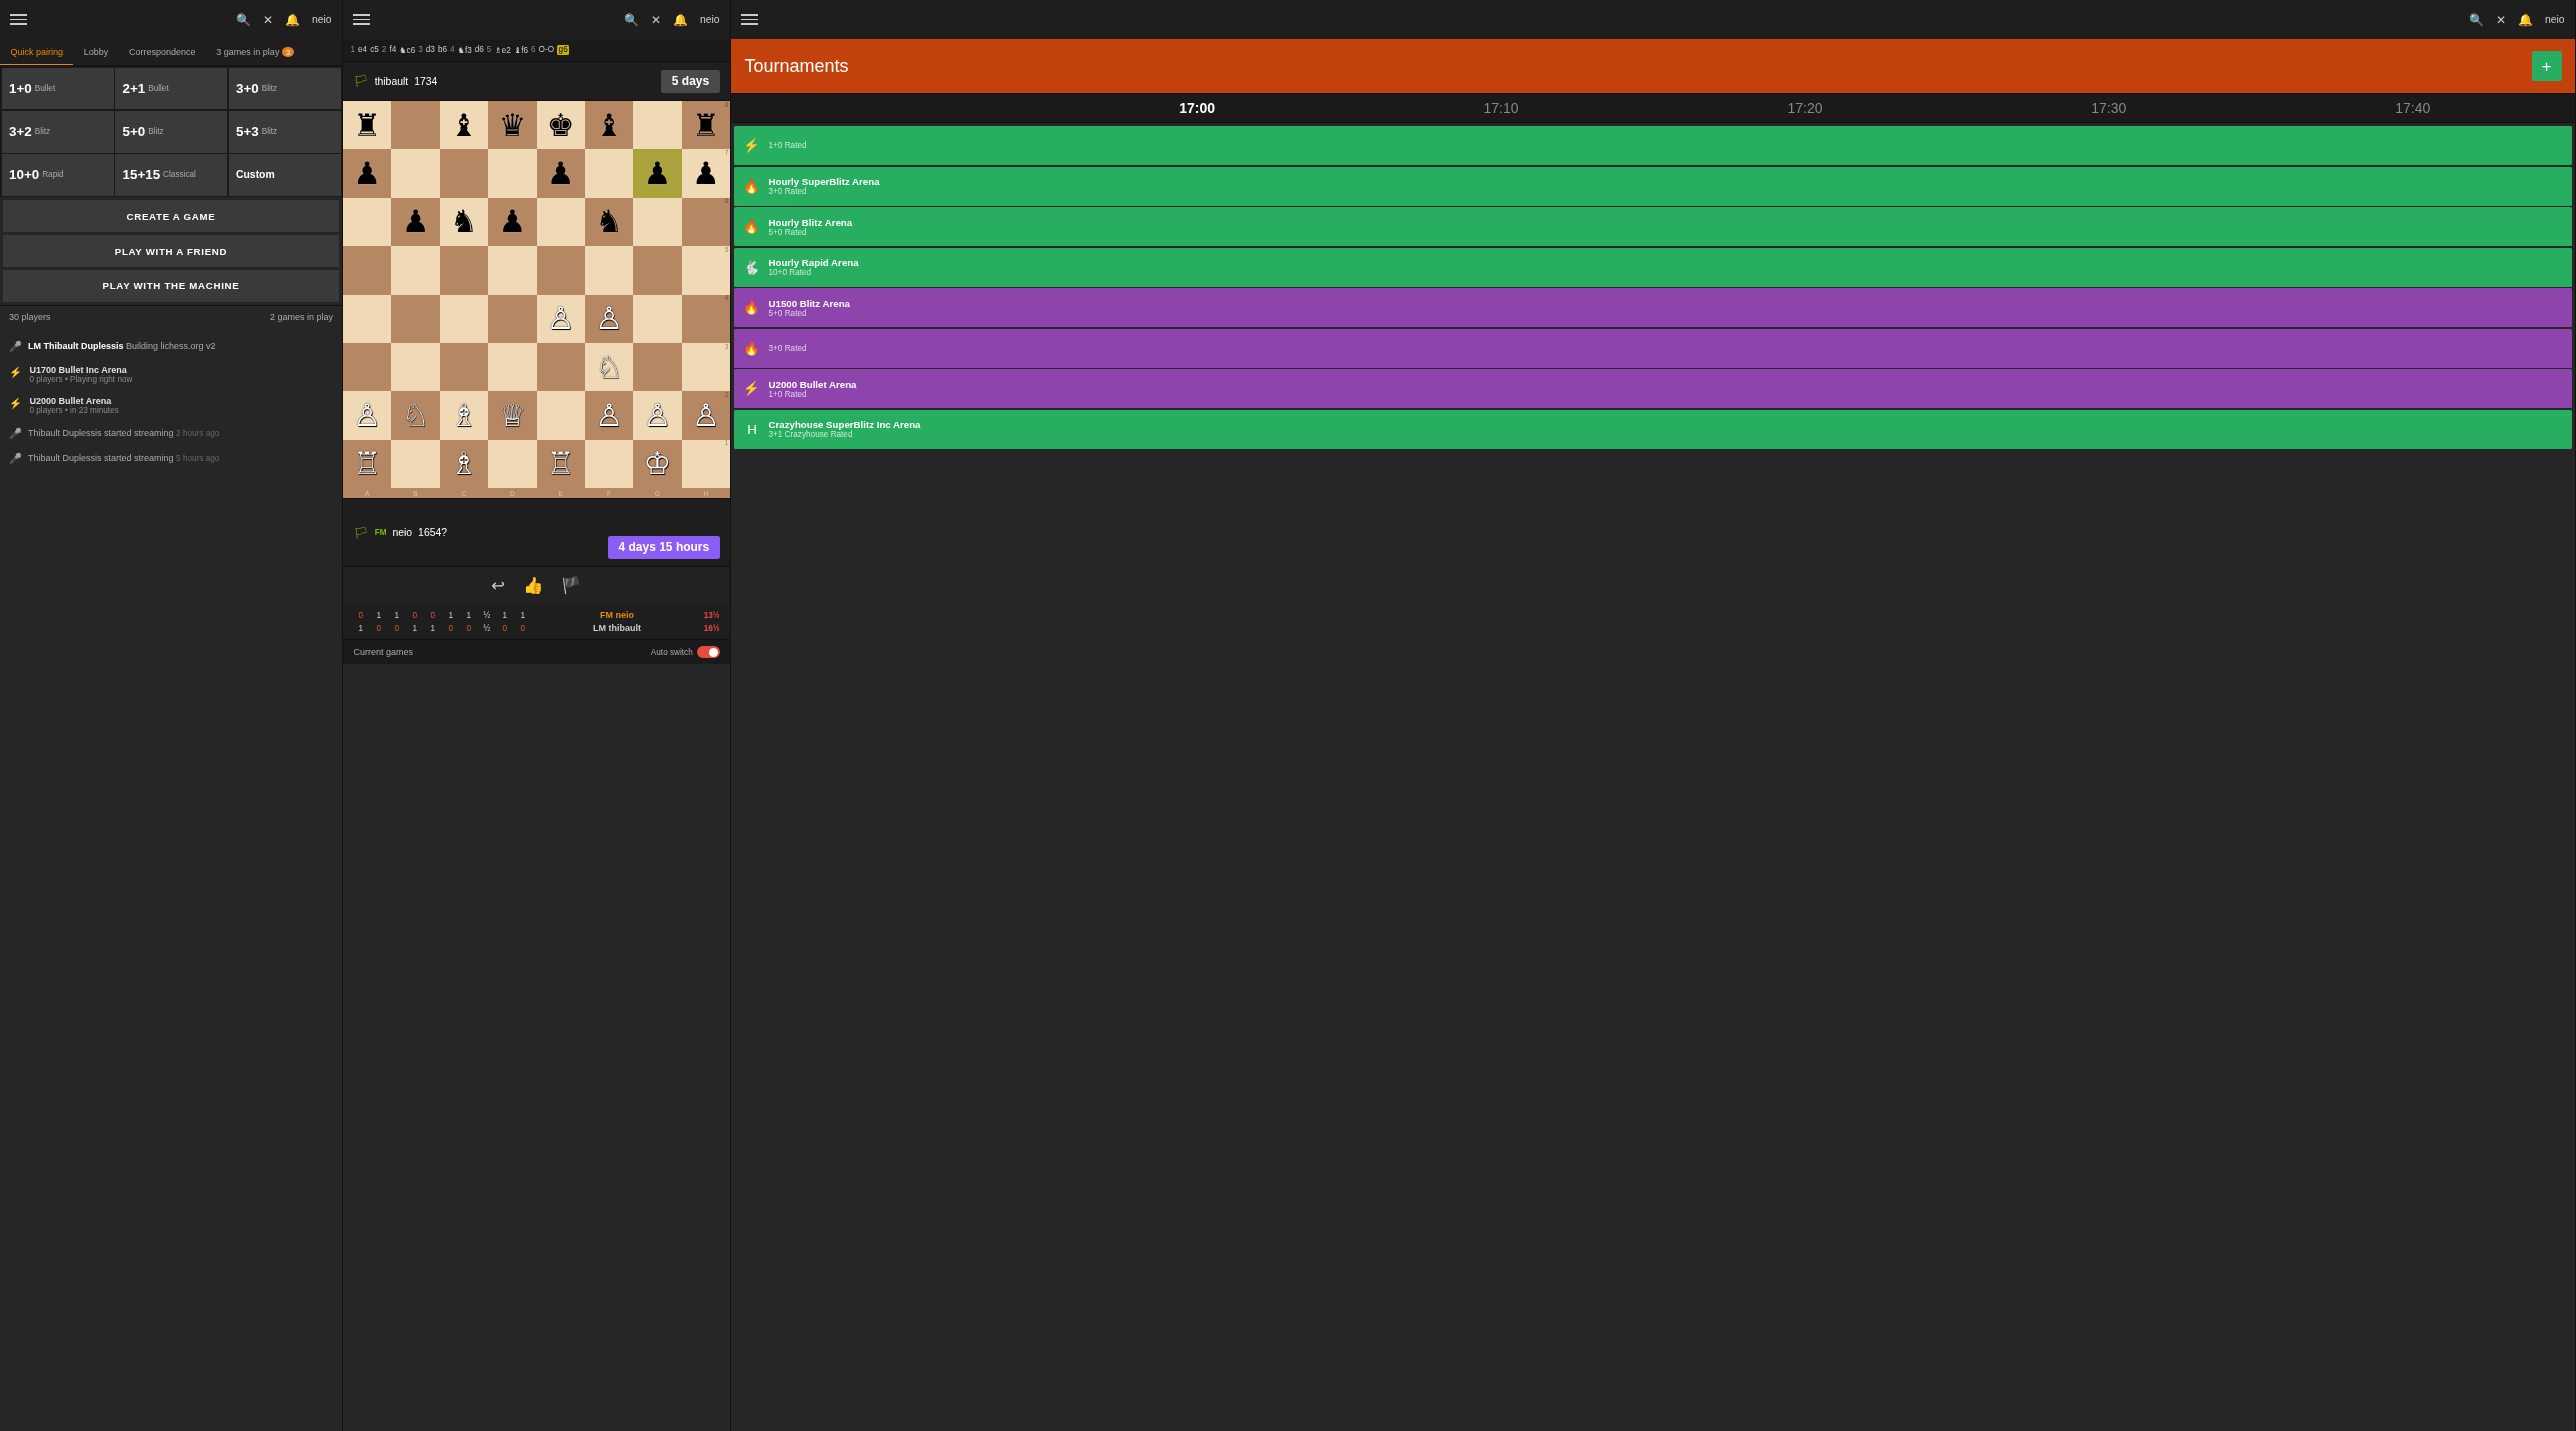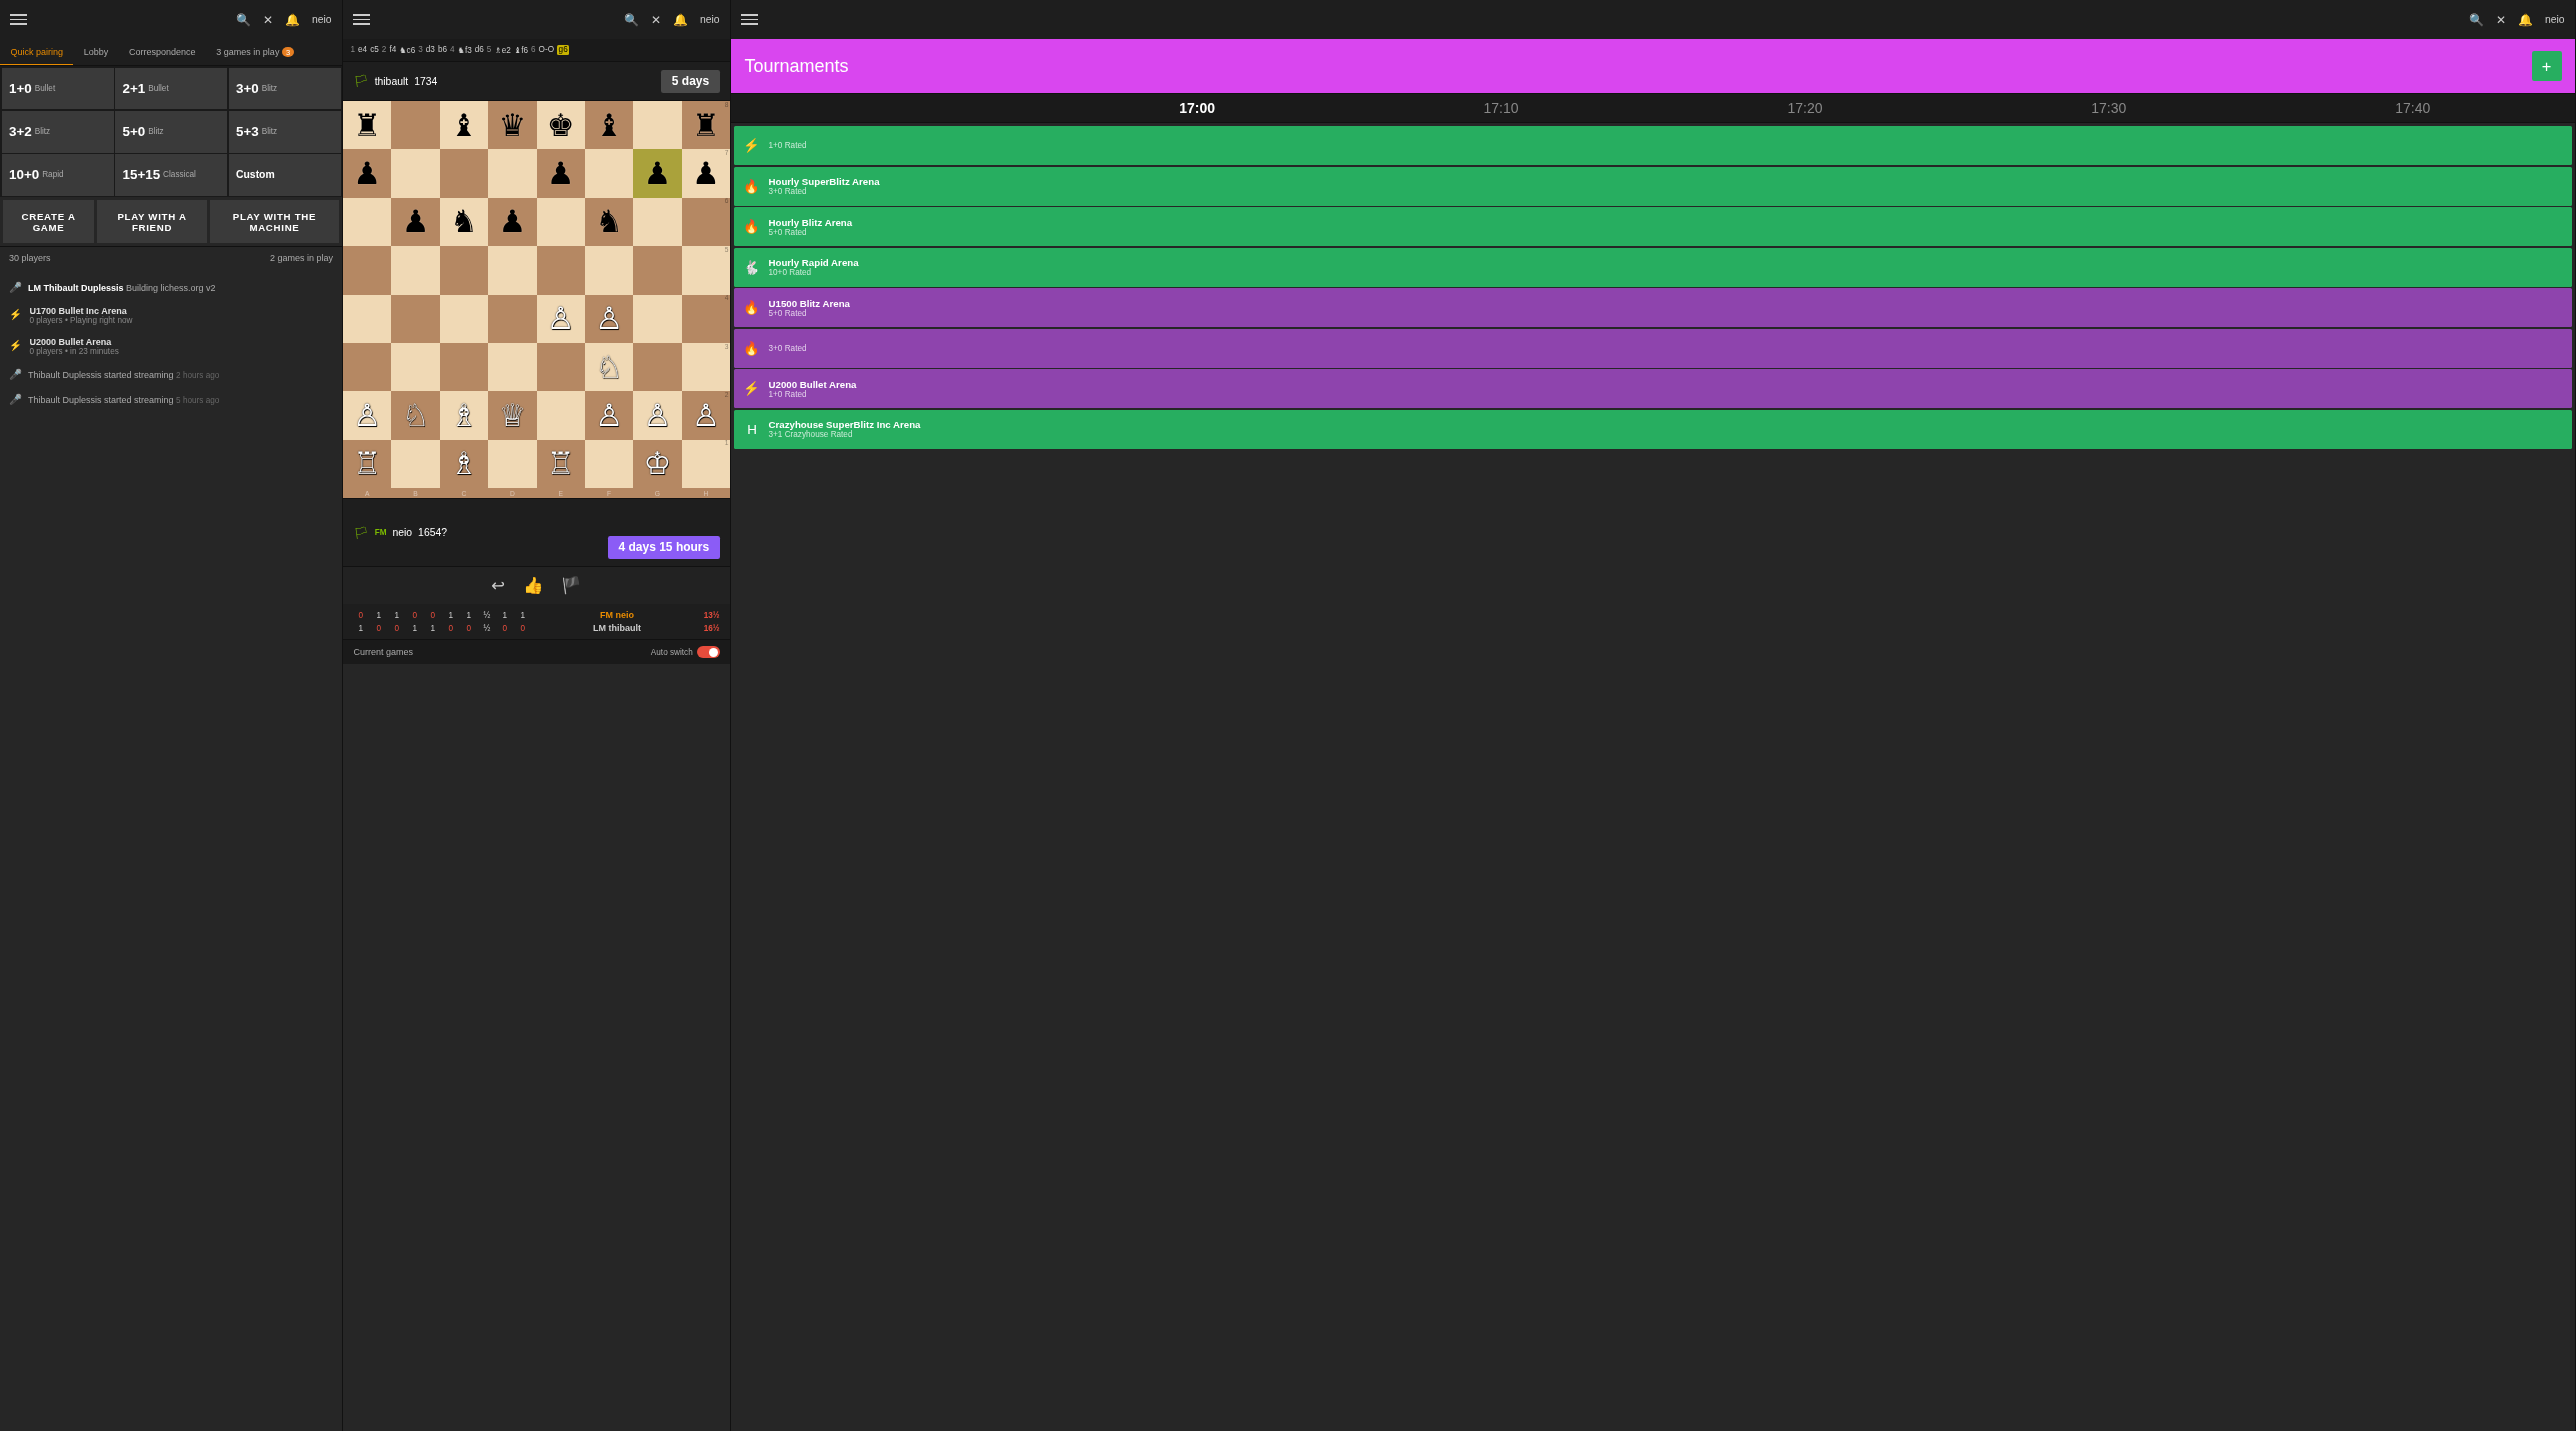--- a/index.html
+++ b/index.html
@@ -95,21 +95,21 @@
       font-weight: normal;
       color: #aaa;
     }
     .pairing-btn.custom {
       grid-column: 3;
       grid-row: 3;
       font-size: 10.4px;
     }
     .action-btns {
       display: flex;
-      flex-direction: row;
+      flex-direction: column;
       gap: 3px;
       padding: 3px 3px;
     }
     .action-btn {
       background: #3a3a3a;
       border: none;
       color: #fff;
       padding: 10.4px;
       font-size: 9.7px;
       font-weight: 600;
@@ -339,21 +339,21 @@
       flex: 1.1;
       display: flex;
       flex-direction: column;
       background: #262626;
     }
     .tournaments-header {
       display: flex;
       align-items: center;
       justify-content: space-between;
       padding: 12px 13.4px;
-      background: #d946ef;
+      background: #c2410c;
       border-bottom: 0.7px solid #111;
     }
     .tournaments-title {
       font-size: 18px;
       font-weight: 300;
       color: #fff;
     }
     .add-btn {
       background: #27ae60;
       border: none;

